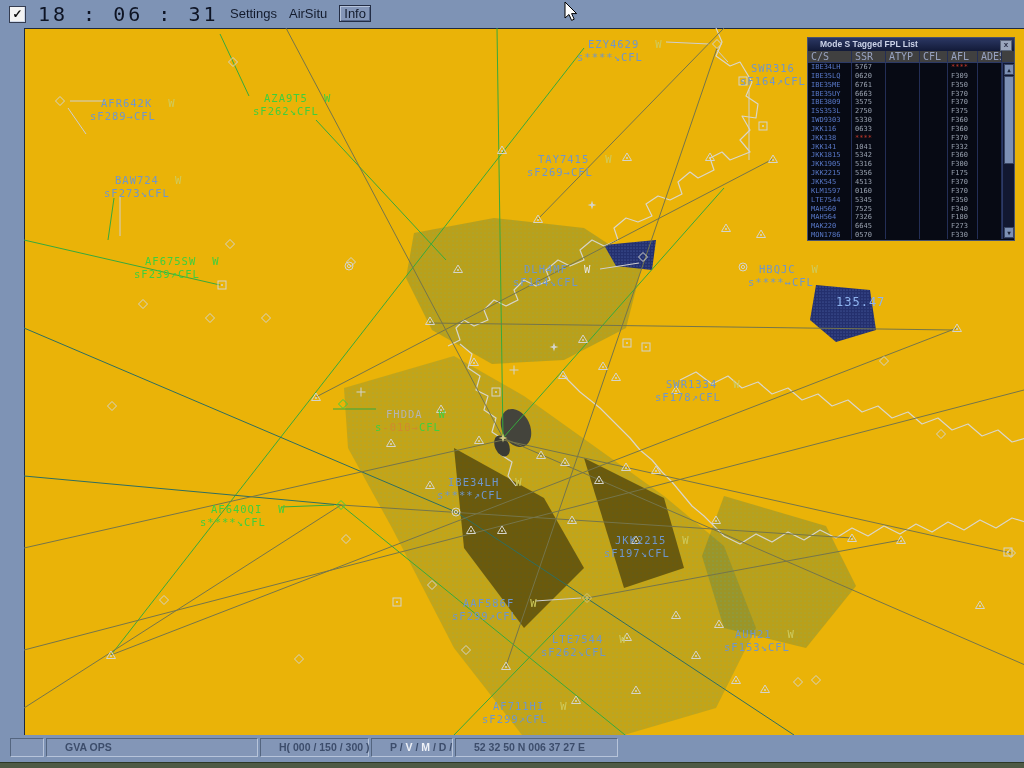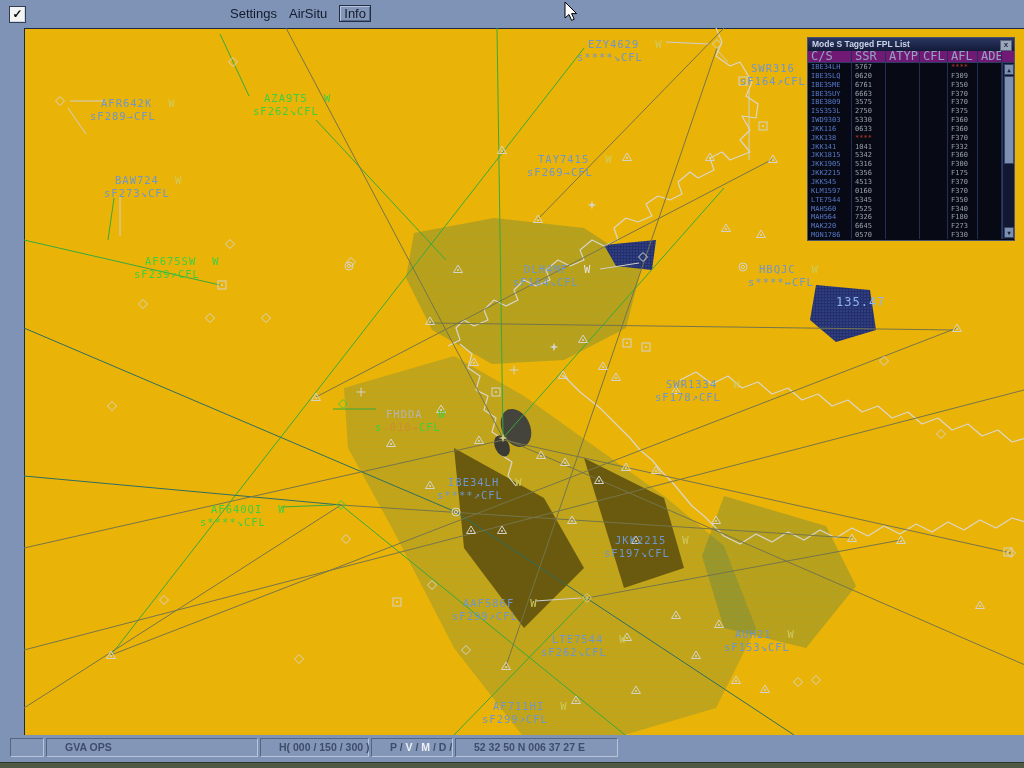--- a/index.html
+++ b/index.html
@@ -39,25 +39,25 @@
   .ac .r1{margin-left:11px}
   .ac .w{margin-left:16px}
   .c-b{color:#6f96cc}.c-g{color:#3ecf3e}.c-y{color:#cfcb5e}
   .c-o{color:#d08a30}.c-w{color:#e6e6e6}.c-gr{color:#b4b4b4}
 
   
   .fpl{position:absolute;left:807px;top:37px;width:206px;height:202px;background:#070a14;
        border:1px solid #49546f;z-index:5;font-family:"DejaVu Sans Mono",monospace}
   .fpl-title{height:13px;background:linear-gradient(#2b3763,#121a38);color:#ccd3e8;
              font-family:"Liberation Sans",sans-serif;font-size:8.5px;font-weight:bold;
-             line-height:13px;padding-left:4px;position:relative}
+             line-height:13px;padding-left:12px;position:relative}
   .fpl-close{position:absolute;right:2px;top:2px;width:10px;height:9px;background:#9aa6bc;
              border:1px solid #5a6478;color:#2a3046;font-size:8px;line-height:8px;text-align:center}
-  .fpl-head{display:flex;height:11px;background:#701a75;border-bottom:1px solid #2c3a66;
-            color:#97a2c0;font-size:12px;line-height:11px}
+  .fpl-head{display:flex;height:11px;background:#404040;border-bottom:1px solid #2c3a66;
+            color:#97a2c0;font-size:10px;line-height:11px}
   .fpl-head div,.fpl-row div{border-right:1px solid #232e56;padding-left:3px;box-sizing:border-box;
             overflow:hidden}
   .w-cs{width:44px}.w-ssr{width:34px}.w-atyp{width:34px}.w-cfl{width:28px}.w-afl{width:30px}.w-ades{width:24px}
   .fpl-body{position:absolute;left:0;top:25px;bottom:1px;width:194px;overflow:hidden}
   .fpl-row{display:flex;height:8.85px;font-size:7px;line-height:9px}
   .fr-cs{color:#5878c8}.fr-num{color:#98a0ae}.fr-alert{color:#c0382a}
   .fpl-scroll{position:absolute;right:0;top:25px;bottom:1px;width:11px;background:#121831;
               border-left:1px solid #2c3a66}
   .fpl-arrow{position:absolute;left:1px;width:8px;height:9px;background:#7d90b4;border:1px solid #394564;
              color:#1c2338;font-size:6px;line-height:9px;text-align:center}
@@ -72,20 +72,21 @@
   .greenstrip{position:absolute;left:0;top:762px;width:1024px;height:6px;background:#4e5a45;
               border-top:1px solid #2d3826;z-index:6}
 
   .cursor{position:absolute;left:563px;top:1px;z-index:9}
 </style>
 </head>
 <body>
 
 <div class="topbar">
   <div class="chk">✓</div>
+  <div class="clock">18 : 06 : 31</div>
   <div class="menu">
     <span class="item">Settings</span>
     <span class="item">AirSitu</span>
     <span class="item boxed">Info</span>
   </div>
 </div>
 
 <svg class="cursor" width="16" height="22">
   <path d="M2,1 L2,17 L6,13.5 L8.6,19.4 L11.2,18.2 L8.6,12.6 L13.6,12.6 Z" fill="#ffffff" stroke="#000000" stroke-width="1"></path>
 </svg>

